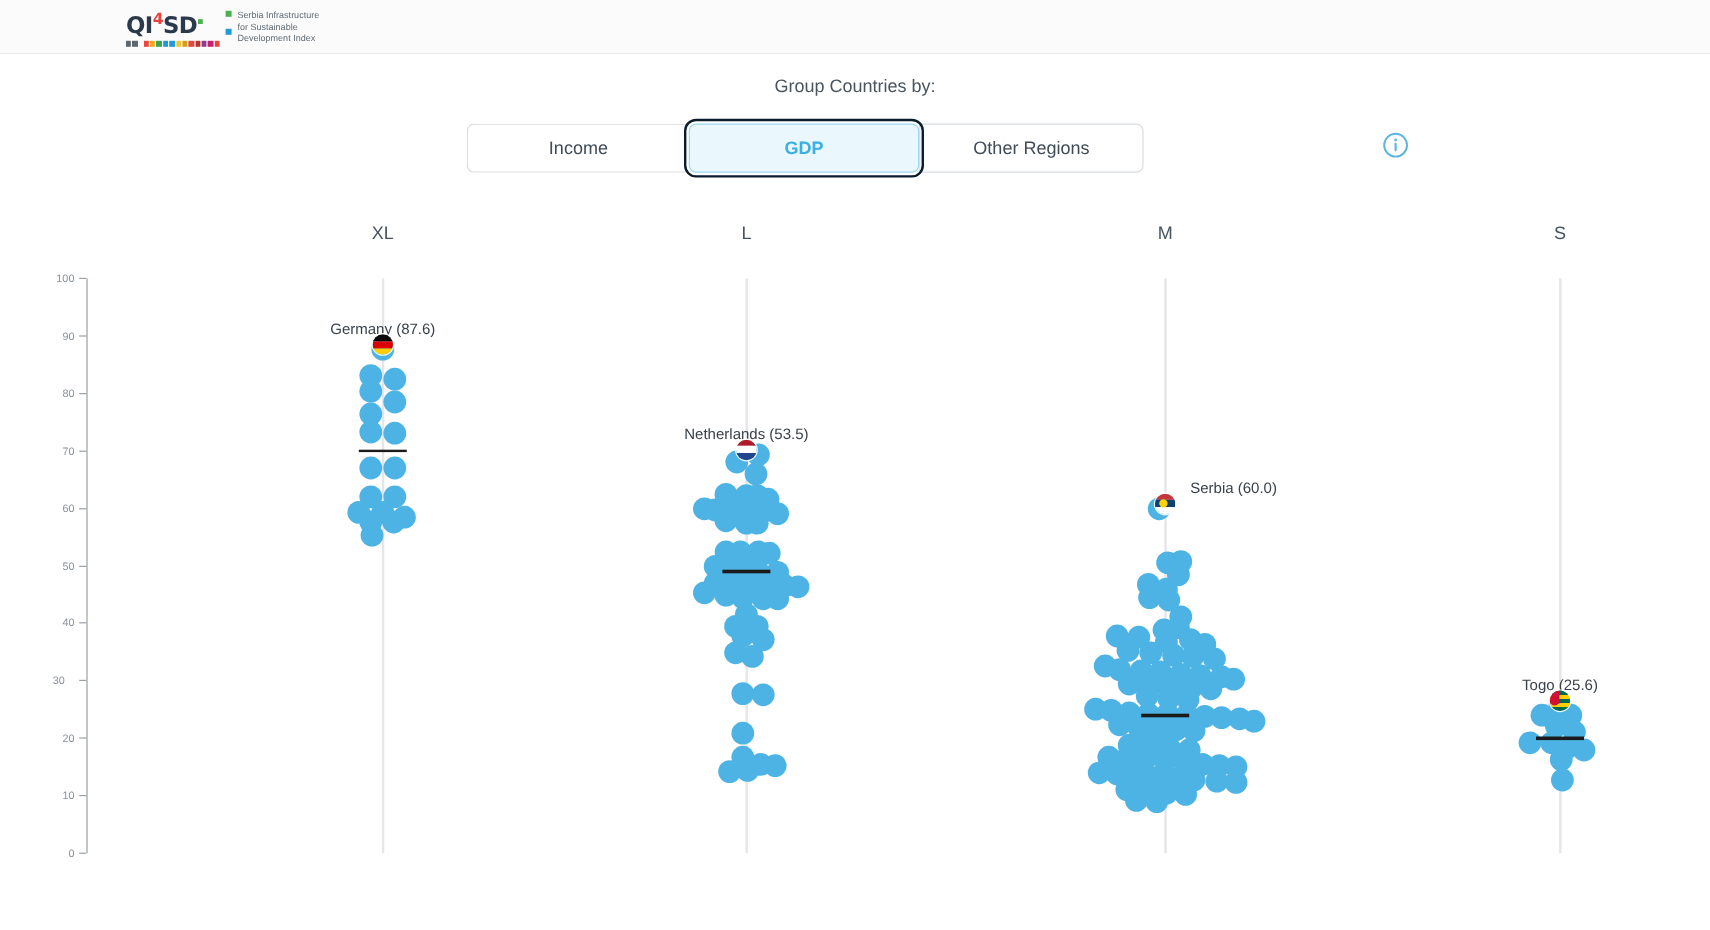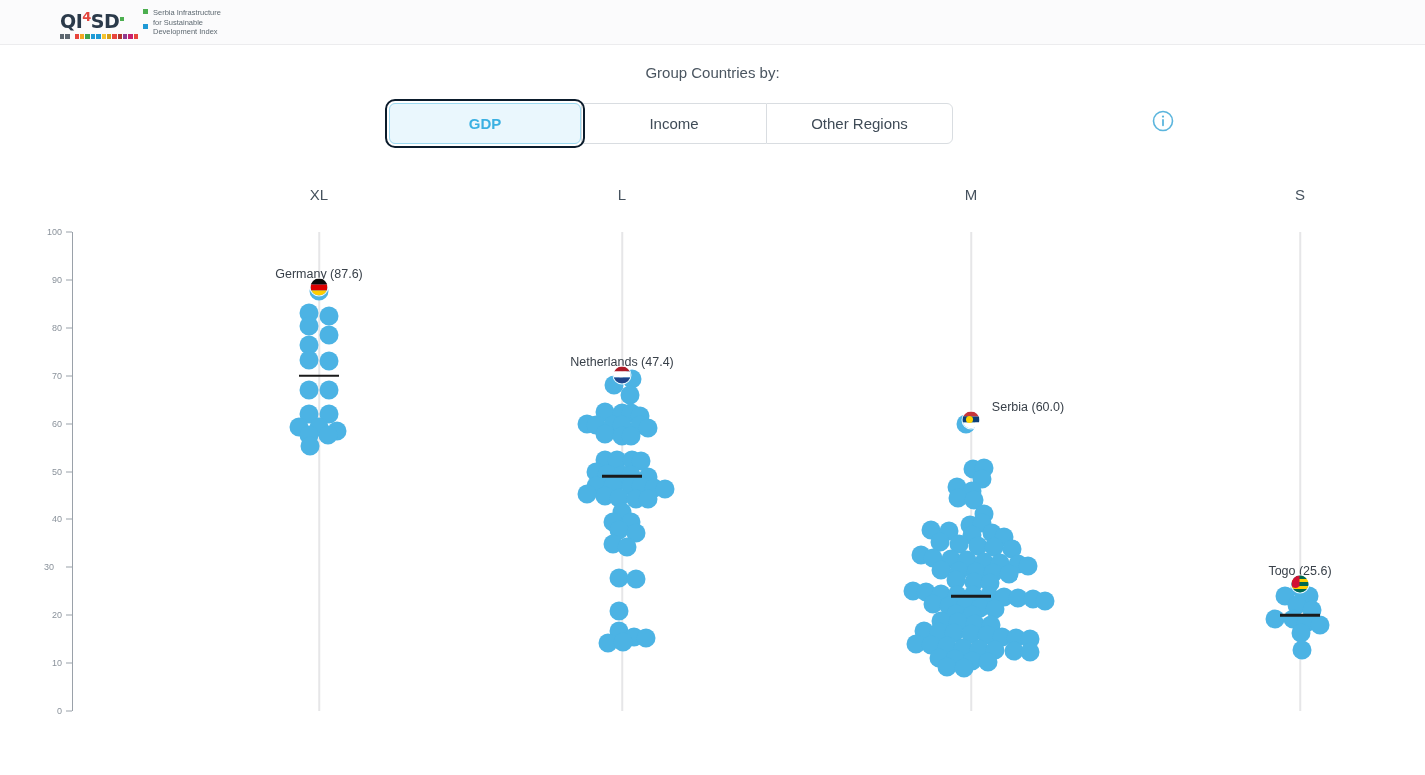--- a/index.html
+++ b/index.html
@@ -15,21 +15,21 @@
   .app-header {
     position: absolute; left: 0; top: 0;
     width: 1425px; height: 45px;
     background: #fbfbfc;
     border-bottom: 1px solid #ececee;
   }
   .logo-wrap {
     position: absolute; left: 60px; top: 7px;
     display: flex; align-items: flex-start; gap: 5px;
   }
-  .logo-mark { position: relative; width: 78px; }
+  .logo-mark { position: relative; width: 78px; margin-left: 45px; }
   .logo-word {
     font-family: "DejaVu Sans", sans-serif;
     font-weight: 800; font-size: 19px; letter-spacing: -0.5px;
     color: #2b3a4a; line-height: 19px; white-space: nowrap;
   }
   .logo-word .dot4 { color: #e3453d; font-size: 13px; vertical-align: super; }
   .logo-word .sq { display:inline-block; width:4px; height:4px; background:#4caf50; vertical-align: super; margin-left:1px;}
   .logo-bar { display: flex; gap: 1px; margin-top: 3px; }
   .logo-bar i { display:block; width:5px; height:5px; }
   .logo-text {
@@ -165,25 +165,25 @@
       <div>Serbia Infrastructure</div>
       <div>for Sustainable</div>
       <div>Development Index</div>
     </div>
   </div>
 </div>
 
 <div class="group-label">Group Countries by:</div>
 
 <div class="tabbar" id="tabbar">
+    <div class="tab tab-w-income">
+      <span>Income</span>
+    </div>
     <div class="tab tab-w-gdp active">
       <span>GDP</span>
-    </div>
-    <div class="tab tab-w-income">
-      <span>Income</span>
     </div>
     <div class="tab tab-w-other">
       <span>Other Regions</span>
     </div>
   </div>
 
 <div class="info-icon">
   <svg width="22" height="22" viewBox="0 0 22 22">
     <circle cx="11" cy="11" r="9.5" fill="none" stroke="#5bb5dd" stroke-width="1.6"></circle>
     <circle cx="11" cy="6.6" r="1.15" fill="#5bb5dd"></circle>
@@ -289,21 +289,21 @@
     <div class="dot" style="left: 627px; top: 546.703px; background: rgb(76, 179, 228);"></div>
     <div class="dot" style="left: 619px; top: 577.838px; background: rgb(76, 179, 228);"></div>
     <div class="dot" style="left: 636px; top: 578.796px; background: rgb(76, 179, 228);"></div>
     <div class="dot" style="left: 619px; top: 611.368px; background: rgb(76, 179, 228);"></div>
     <div class="dot" style="left: 619px; top: 630.528px; background: rgb(76, 179, 228);"></div>
     <div class="dot" style="left: 634px; top: 636.755px; background: rgb(76, 179, 228);"></div>
     <div class="dot" style="left: 608px; top: 642.503px; background: rgb(76, 179, 228);"></div>
     <div class="dot" style="left: 623px; top: 641.545px; background: rgb(76, 179, 228);"></div>
     <div class="dot" style="left: 646px; top: 637.713px; background: rgb(76, 179, 228);"></div>
     <div class="median" style="left: 622px; top: 476.29px; background: rgb(27, 27, 27);"></div>
-    <div class="annot" style="left: 622px; top: 354.574px;">Netherlands (47.4)</div>
+    <div class="annot" style="left: 622px; top: 354.574px;">Netherlands (53.5)</div>
     <div class="flag" style="left: 622px; top: 374.574px;">
       <i style="background: rgb(174, 28, 40); height: 33.4%;"></i>
       <i style="background: rgb(255, 255, 255); height: 33.4%;"></i>
       <i style="background: rgb(33, 70, 139); height: 33.4%;"></i>
     </div>
     <div class="col-header" style="left: 971px; top: 186px;">M</div>
     <div class="col-line" style="left: 971px;"></div>
     <div class="dot" style="left: 966px; top: 423.6px; background: rgb(76, 179, 228);"></div>
     <div class="dot" style="left: 973px; top: 469.105px; background: rgb(76, 179, 228);"></div>
     <div class="dot" style="left: 984px; top: 467.668px; background: rgb(76, 179, 228);"></div>

